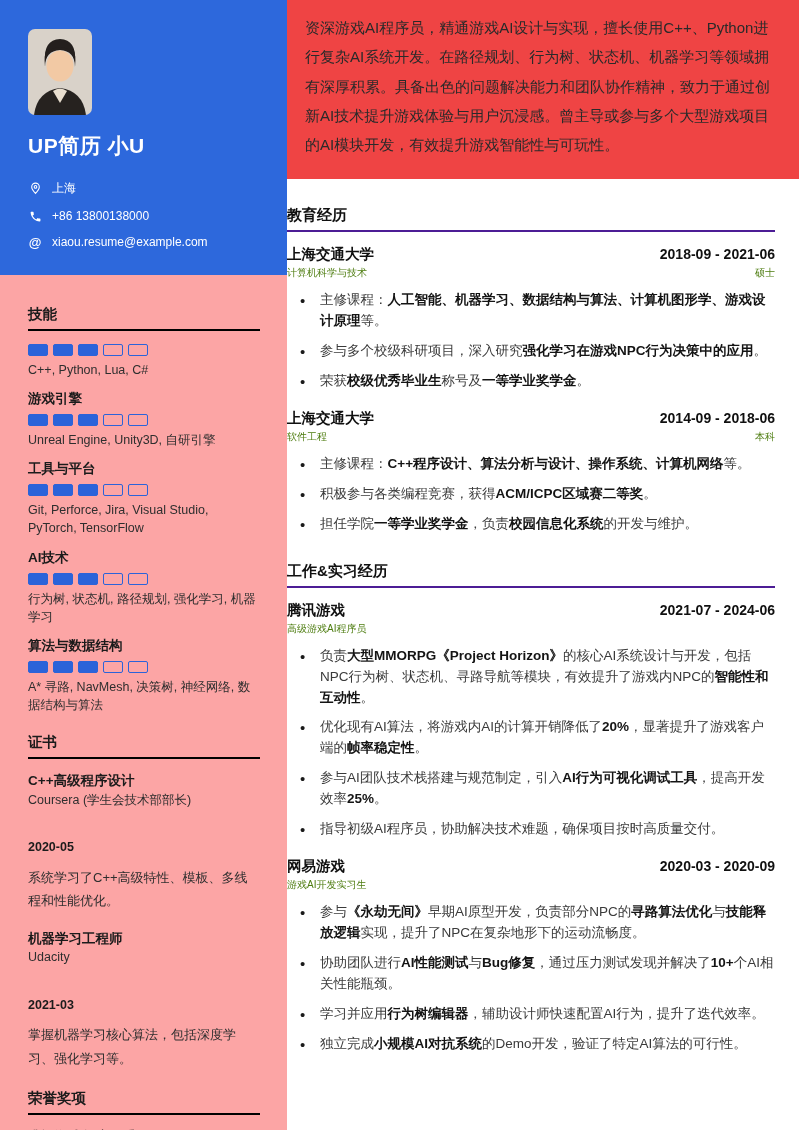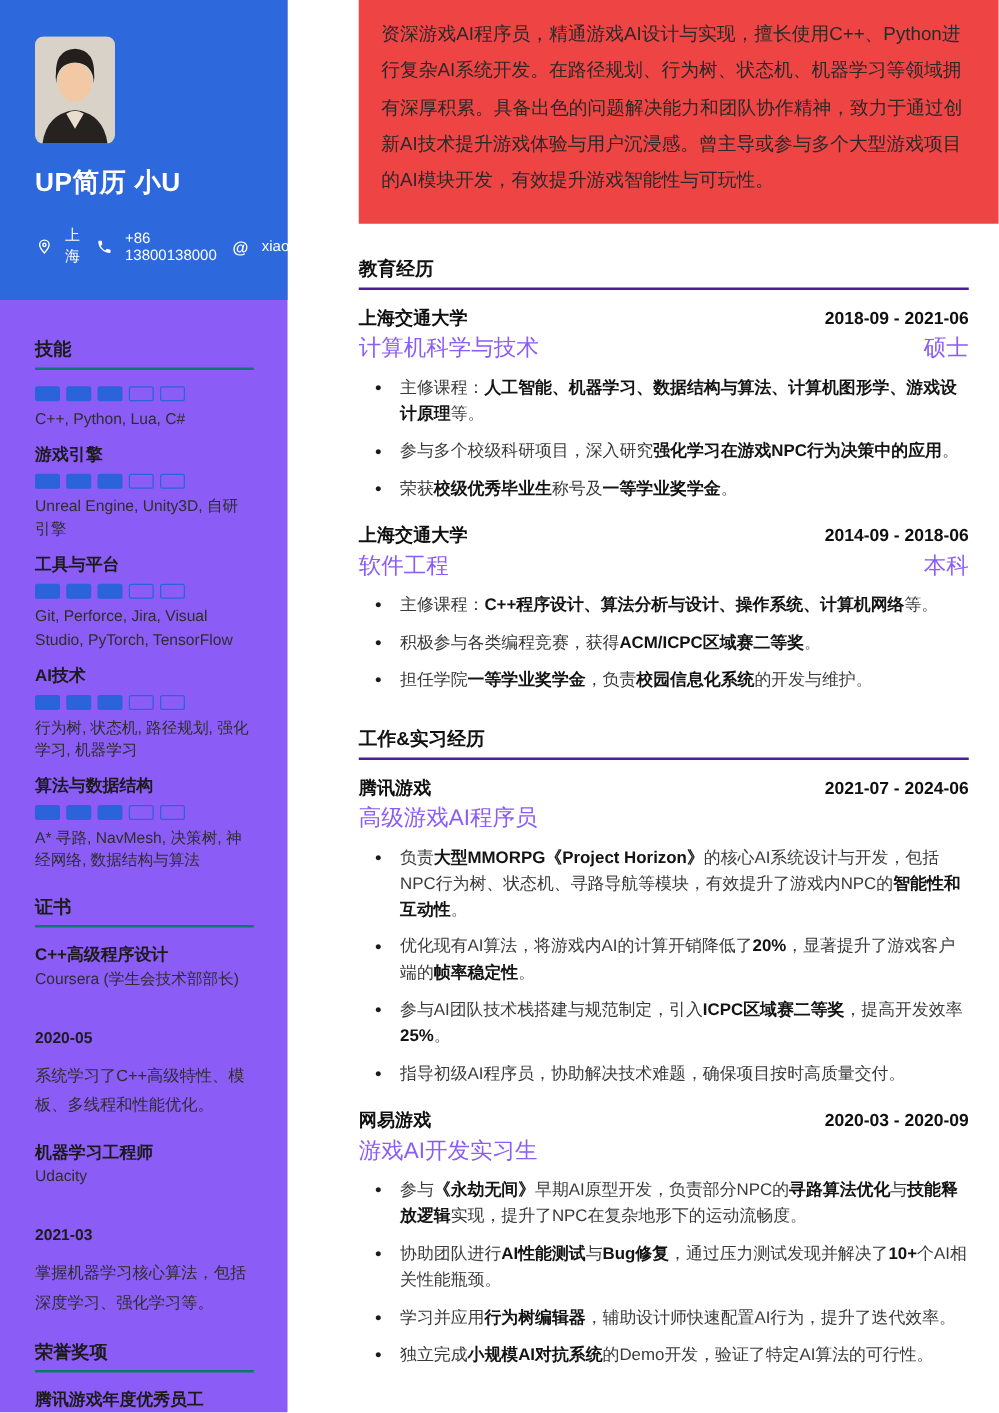--- a/index.html
+++ b/index.html
@@ -3,33 +3,33 @@
 <meta charset="utf-8">
 <style>
   * { margin:0; padding:0; box-sizing:border-box; }
   html,body { width:799px; height:1130px; }
   body {
     position:relative; overflow:hidden; background:#ffffff;
     font-family:"Liberation Sans","DejaVu Sans",sans-serif;
     color:#2a2a2a;
   }
   
-  .sidebar { position:absolute; left:0; top:0; width:230px; height:1130px; background:#8b5cf6; }
+  .sidebar { position:absolute; left:0; top:0; width:287px; height:1130px; background:#fca5a5; }
   .sidebar-header { background:#2d68dc; color:#fff; padding:29px 26px 26px 28px; }
   .avatar { width:64px; height:86px; border-radius:7px; overflow:hidden; display:block; }
   .avatar svg { display:block; width:100%; height:100%; }
   .name { font-size:21px; font-weight:bold; margin-top:17px; letter-spacing:.5px; }
-  .contact { margin-top:20px; display:flex; gap:12px; font-size:12px; }
+  .contact { margin-top:20px; display:flex; flex-direction:column; gap:12px; font-size:12px; }
   .contact-item { display:flex; align-items:center; gap:10px; }
   .cicon { width:14px; height:14px; display:inline-flex; align-items:center; justify-content:center; flex:none; }
   .cicon svg { width:13px; height:13px; }
   .cicon.at { font-size:13px; font-weight:bold; line-height:1; }
   .sidebar-body { padding:30px 27px 0 28px; }
   .side-sec { margin-bottom:19px; }
-  .s-title { font-size:14.5px; font-weight:bold; color:#1b1b1b; padding-bottom:5px; border-bottom:2px solid #0f766e; margin-bottom:13px; }
+  .s-title { font-size:14.5px; font-weight:bold; color:#1b1b1b; padding-bottom:5px; border-bottom:2px solid #000000; margin-bottom:13px; }
   .skill { margin-bottom:11px; }
   .skill-name { font-weight:bold; font-size:13.5px; color:#1b1b1b; }
   .skill-bar { display:flex; gap:5px; margin:6px 0 5px; }
   .sq { width:20px; height:12px; border:1.5px solid #2b63d9; border-radius:2px; background:transparent; display:inline-block; }
   .sq.filled { background:#2b63d9; }
   .skill-detail { font-size:12.5px; color:#2e2e2e; line-height:1.45; }
   .cred { margin-bottom:17px; }
   .cred-name { font-weight:bold; font-size:13.5px; color:#1b1b1b; line-height:1.4; }
   .cred-issuer { font-size:12.5px; color:#2e2e2e; line-height:1.45; }
   .cred-date { font-size:12.5px; font-weight:bold; color:#1b1b1b; line-height:1.5;margin-top:29px; }
@@ -37,21 +37,21 @@
   
   .main { position:absolute; left:287px; top:0; right:0; }
   .summary-box { background:#ef4444; padding:13px 22px 20px 18px; font-size:15px; line-height:1.95; color:#2a2a2a; }
   .msec { margin:27px 24px 0 0; }
   .m-title { font-size:15px; font-weight:bold; color:#101010; padding-bottom:5px; border-bottom:2px solid #4c1d95; }
   .entry { margin-top:13px; }
   .entry + .entry { margin-top:17px; }
   .entry-head { display:flex; justify-content:space-between; align-items:baseline; }
   .entry-title { font-size:14.5px; font-weight:bold; color:#101010; }
   .entry-date { font-size:14px; font-weight:bold; color:#101010; white-space:nowrap; }
-  .entry-sub { display:flex; justify-content:space-between; font-size:18px; color:#8b5cf6; margin-top:2px; }
+  .entry-sub { display:flex; justify-content:space-between; font-size:10px; color:#4d7c0f; margin-top:2px; }
   ul.bullets { list-style:none; margin-top:10px; }
   .bullets li { position:relative; padding-left:33px; font-size:13.5px; line-height:1.55; color:#3a3a3a; margin-bottom:9px; }
   .bullets li::before { content:"\2022"; position:absolute; left:13px; top:-1px; color:#1a1a1a; font-size:15px; }
   .b { font-weight:bold; color:#141414; }
 </style>
 </head>
 <body>
 
 <aside class="sidebar">
   <div class="sidebar-header">
@@ -229,21 +229,21 @@
       <div class="entry-head">
         <span class="entry-title">腾讯游戏</span>
         <span class="entry-date">2021-07 - 2024-06</span>
       </div>
       <div class="entry-sub">
         <span>高级游戏AI程序员</span>
       </div>
       <ul class="bullets">
           <li><span>负责</span><span class="b">大型MMORPG《Project Horizon》</span><span>的核心AI系统设计与开发，包括NPC行为树、状态机、寻路导航等模块，有效提升了游戏内NPC的</span><span class="b">智能性和互动性</span><span>。</span></li>
           <li><span>优化现有AI算法，将游戏内AI的计算开销降低了</span><span class="b">20%</span><span>，显著提升了游戏客户端的</span><span class="b">帧率稳定性</span><span>。</span></li>
-          <li><span>参与AI团队技术栈搭建与规范制定，引入</span><span class="b">ICPC区域赛二等奖</span><span>，提高开发效率</span><span class="b">25%</span><span>。</span></li>
+          <li><span>参与AI团队技术栈搭建与规范制定，引入</span><span class="b">AI行为可视化调试工具</span><span>，提高开发效率</span><span class="b">25%</span><span>。</span></li>
           <li><span>指导初级AI程序员，协助解决技术难题，确保项目按时高质量交付。</span></li>
         </ul>
     </div>
 
     <div class="entry">
       <div class="entry-head">
         <span class="entry-title">网易游戏</span>
         <span class="entry-date">2020-03 - 2020-09</span>
       </div>
       <div class="entry-sub">

